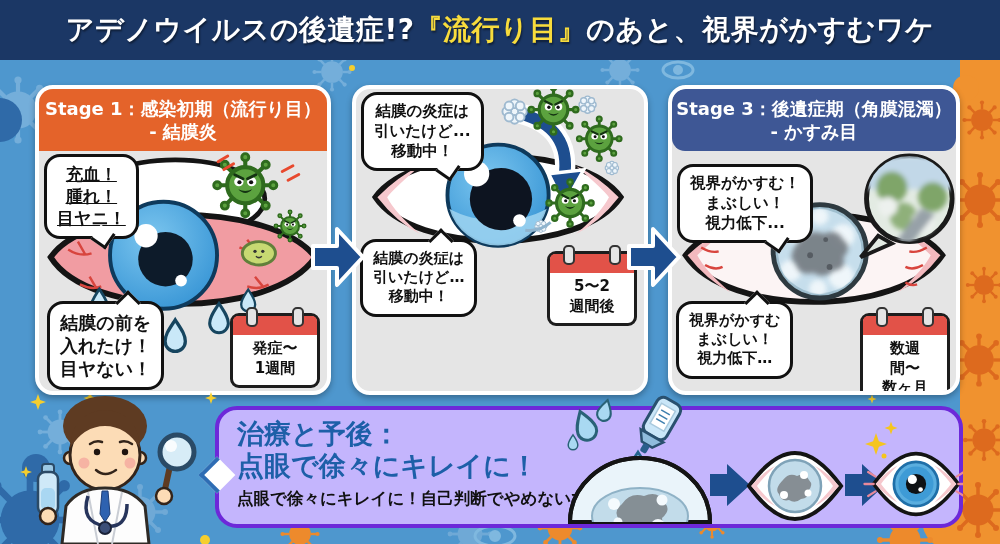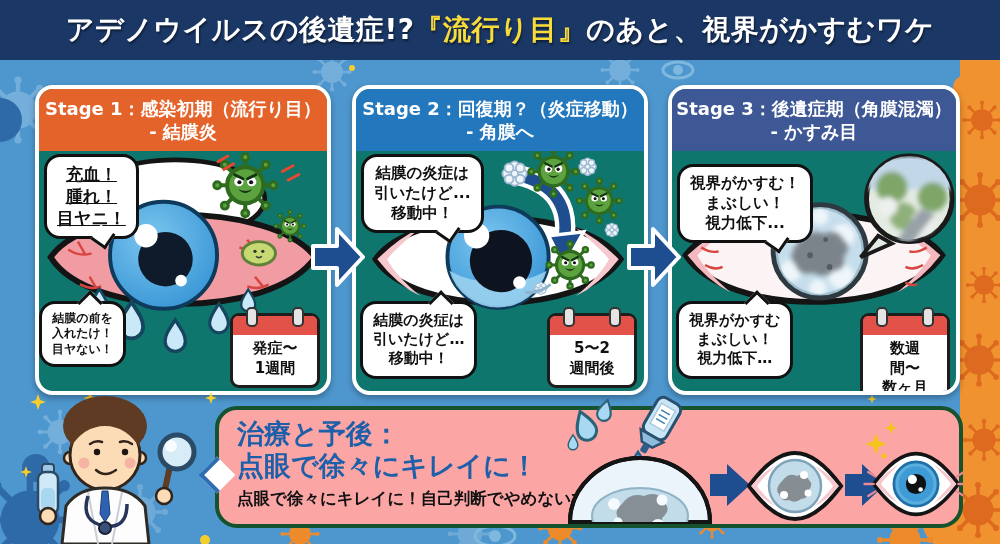--- a/index.html
+++ b/index.html
@@ -6,26 +6,26 @@
   .root{position:relative;width:1000px;height:544px;overflow:hidden;background:#4E97CE;
         font-family:"DejaVu Sans","Liberation Sans",sans-serif;}
   svg{display:block;}
   
   .title-bar{position:absolute;left:0;top:0;width:1000px;height:60px;background:#1B3765;
              display:flex;align-items:center;justify-content:center;z-index:6;}
   .title-text{font-size:28px;font-weight:800;color:#fff;white-space:nowrap;
               text-shadow:1px 2px 2px rgba(0,0,0,.45);letter-spacing:.5px;}
   .title-highlight{color:#F8DC3C;}
   
-  .panel{position:absolute;top:85px;width:296px;height:310px;background:#0f766e;
+  .panel{position:absolute;top:85px;width:296px;height:310px;background:#e5e5e5;
          border:4px solid #fff;border-radius:18px;box-sizing:border-box;
          box-shadow:0 3px 6px rgba(0,0,0,.3);z-index:3;overflow:hidden;}
   .panel-header{height:62px;display:flex;flex-direction:column;align-items:center;justify-content:center;
                 color:#fff;font-weight:800;font-size:18px;line-height:1.3;text-align:center;}
-  .hdr-1{background:#E4632A;} .hdr-2{background:#2277BD;} .hdr-3{background:#3E5795;}
+  .hdr-1{background:#E4632A;} .hdr-2{background:#2277BD;} .hdr-3{background:#3E5795;border-radius:13px;}
   .panel-body{position:relative;width:100%;height:244px;}
   .eye-svg{position:absolute;left:0;top:8;width:100%;height:226px;z-index:1;}
   
   .bubble{position:absolute;background:#fff;border:3px solid #111;border-radius:16px;
           padding:7px 10px;font-weight:800;font-size:15.5px;line-height:1.28;text-align:center;
           white-space:pre-line;z-index:4;color:#111;}
   .bubble.big{font-size:17px;text-decoration:underline;}
   .bubble::before{content:"";position:absolute;width:15px;height:15px;background:#fff;}
   .tail-br::before{bottom:-10px;right:24px;border-right:3px solid #111;border-bottom:3px solid #111;
                    transform:rotate(35deg);}
@@ -35,22 +35,22 @@
   .calendar{position:absolute;width:84px;background:#fff;border:3px solid #1d1d1d;border-radius:9px;z-index:4;}
   .calendar-top{position:absolute;top:0;left:0;right:0;height:19px;background:#E25248;border-radius:5px 5px 0 0;}
   .calendar-ring{position:absolute;top:-9px;width:8px;height:16px;background:#E4E4E4;
                  border:2.5px solid #333;border-radius:5px;}
   .ring-left{left:13px;} .ring-right{right:13px;}
   .calendar-text{position:relative;margin-top:23px;padding:0 14px 7px;text-align:center;
                  font-weight:800;font-size:15px;line-height:1.3;white-space:pre-line;color:#111;}
   
   .gap-arrow{position:absolute;top:224px;z-index:4;}
   
-  .treatment-box{position:absolute;left:215px;top:406px;width:748px;height:122px;background:#fca5a5;
-                 border:4px solid #14532d;border-radius:22px;box-sizing:border-box;z-index:3;}
+  .treatment-box{position:absolute;left:215px;top:406px;width:748px;height:122px;background:#c4b5fd;
+                 border:4px solid #6d28d9;border-radius:22px;box-sizing:border-box;z-index:3;}
   .treatment-box::before{content:"";position:absolute;left:-15px;top:52px;width:22px;height:22px;background:#fff;
                  border-left:4px solid #2E6DB4;border-bottom:4px solid #2E6DB4;transform:rotate(45deg);}
   .treatment-text{position:absolute;left:18px;top:8px;z-index:2;}
   .treatment-heading{color:#1D5FA8;font-size:27px;font-weight:800;line-height:1.2;}
   .treatment-note{margin-top:5px;color:#111;font-size:16.5px;font-weight:700;}
   .treatment-illu{position:absolute;left:558px;top:392px;width:405px;height:148px;z-index:4;}
   .doctor-illu{position:absolute;left:18px;top:388px;width:215px;height:156px;z-index:4;}
   .bg-deco{position:absolute;left:0;top:0;width:1000px;height:544px;z-index:1;}
 </style>
 </head>
@@ -224,38 +224,34 @@
         <use href="#virus" transform="translate(212,32) scale(1.2)"></use>
         <use href="#virus" transform="translate(258,74) scale(0.6)"></use>
         <g stroke="#E8492E" stroke-width="3" stroke-linecap="round" fill="none">
           <path d="M184,8 l10,-6 M190,16 l10,-6"></path>
           <path d="M250,18 l11,-6 M256,27 l11,-6"></path>
         </g>
       </svg>
       <div class="bubble big tail-br" style="left:5px;top:3px">充血！
 腫れ！
 目ヤニ！</div>
-      <div class="bubble tail-tr" style="left:0;top:150px;font-size:12px">結膜の前を
+      <div class="bubble tail-tr" style="left:8px;top:150px;font-size:18px">結膜の前を
 入れたけ！
 目ヤない！</div>
       <div class="calendar" style="right:7px;top:162px">
         <div class="calendar-top"></div>
         <span class="calendar-ring ring-left"></span>
         <span class="calendar-ring ring-right"></span>
         <div class="calendar-text">発症〜
 1週間</div>
       </div>
     </div>
   </div>
 
   <div class="panel" style="left:352px">
-    <div class="panel-header hdr-2">
-      <div>Stage 2：回復期？（炎症移動）</div>
-      <div>- 角膜へ</div>
-    </div>
     <div class="panel-body">
       <svg class="eye-svg" viewBox="0 0 296 226">
         <path d="M20,108 C60,52 232,52 272,108 C232,168 60,168 20,108 Z" fill="#fff" stroke="#141414" stroke-width="6"></path>
         <path d="M22,108 Q44,86 66,76 Q40,98 32,108 Q40,124 66,146 Q42,134 22,108 Z" fill="#F6C8CD"></path>
         <path d="M270,108 Q248,86 226,76 Q252,98 260,108 Q252,124 226,146 Q250,134 270,108 Z" fill="#F6C8CD"></path>
         <circle cx="146" cy="106" r="52" fill="url(#irisG1)" stroke="#0E3A5C" stroke-width="4"></circle>
         <path d="M96,120 A52,52 0 0 0 196,120 A70,40 0 0 1 96,120 Z" fill="#9AD2F0" opacity=".9"></path>
         <circle cx="149" cy="110" r="32" fill="#0D1420"></circle>
         <circle cx="124" cy="84" r="13" fill="#fff"></circle>
         <circle cx="168" cy="132" r="6.5" fill="#fff"></circle>

